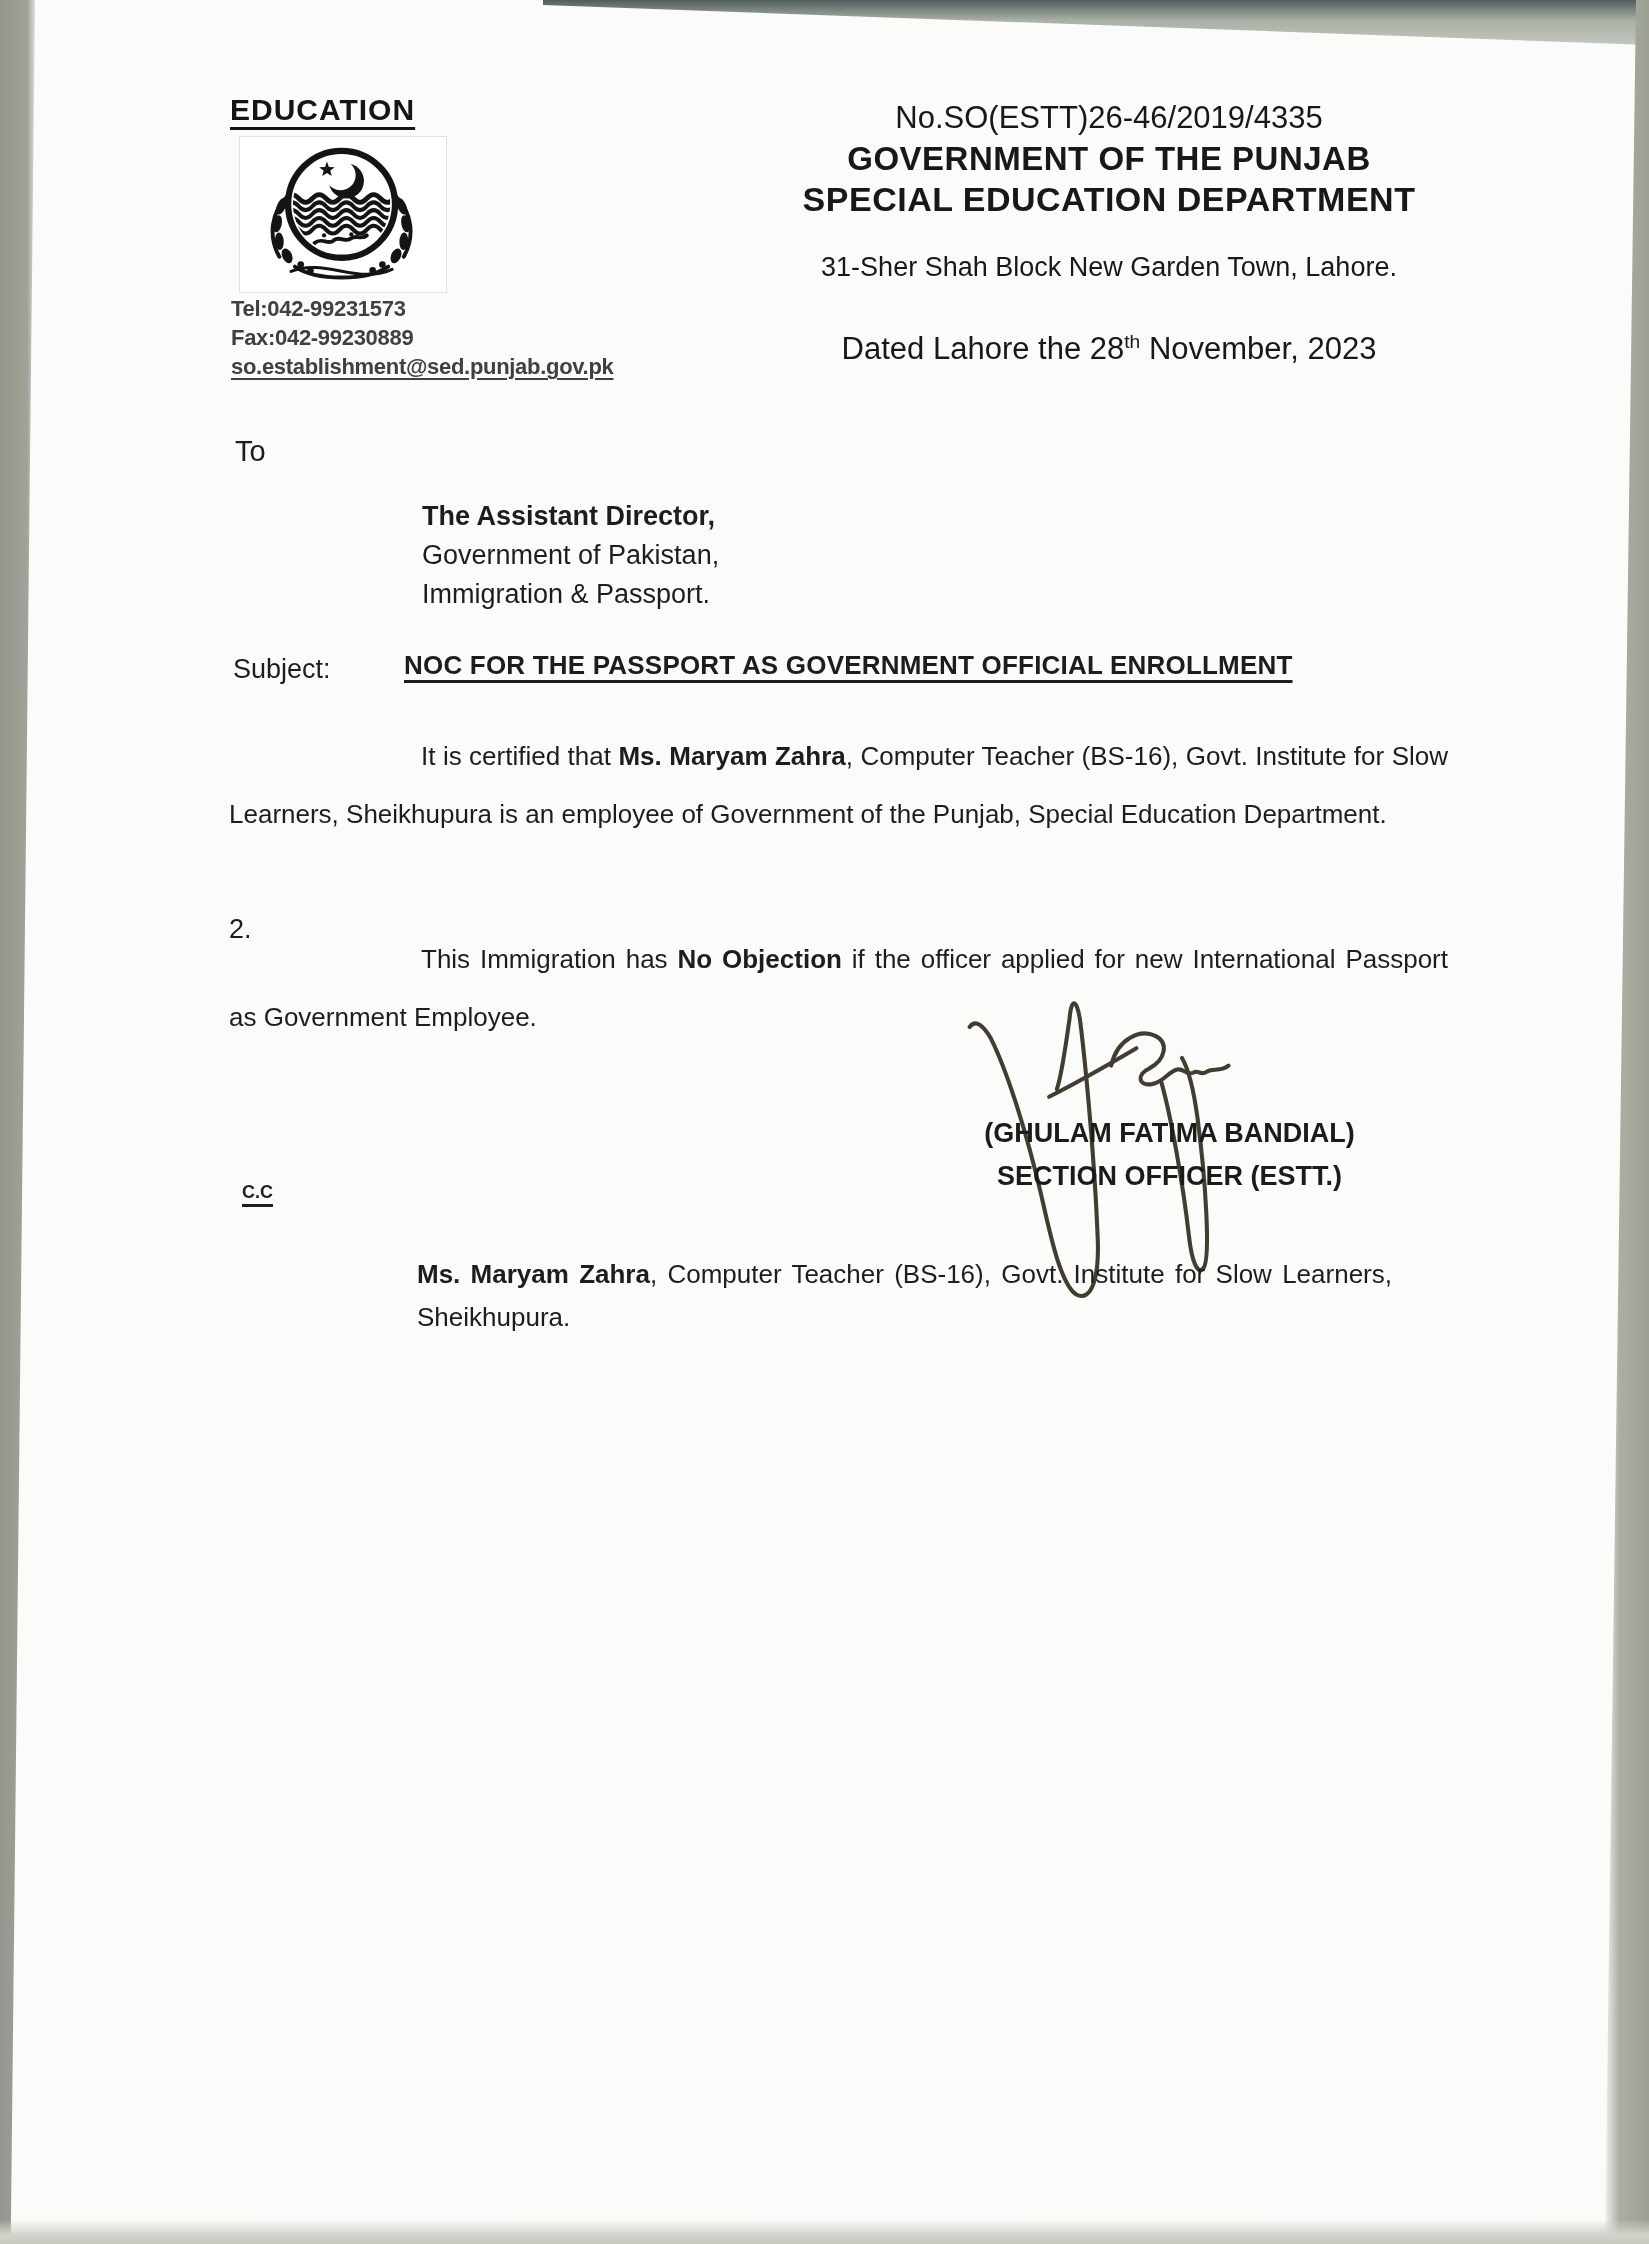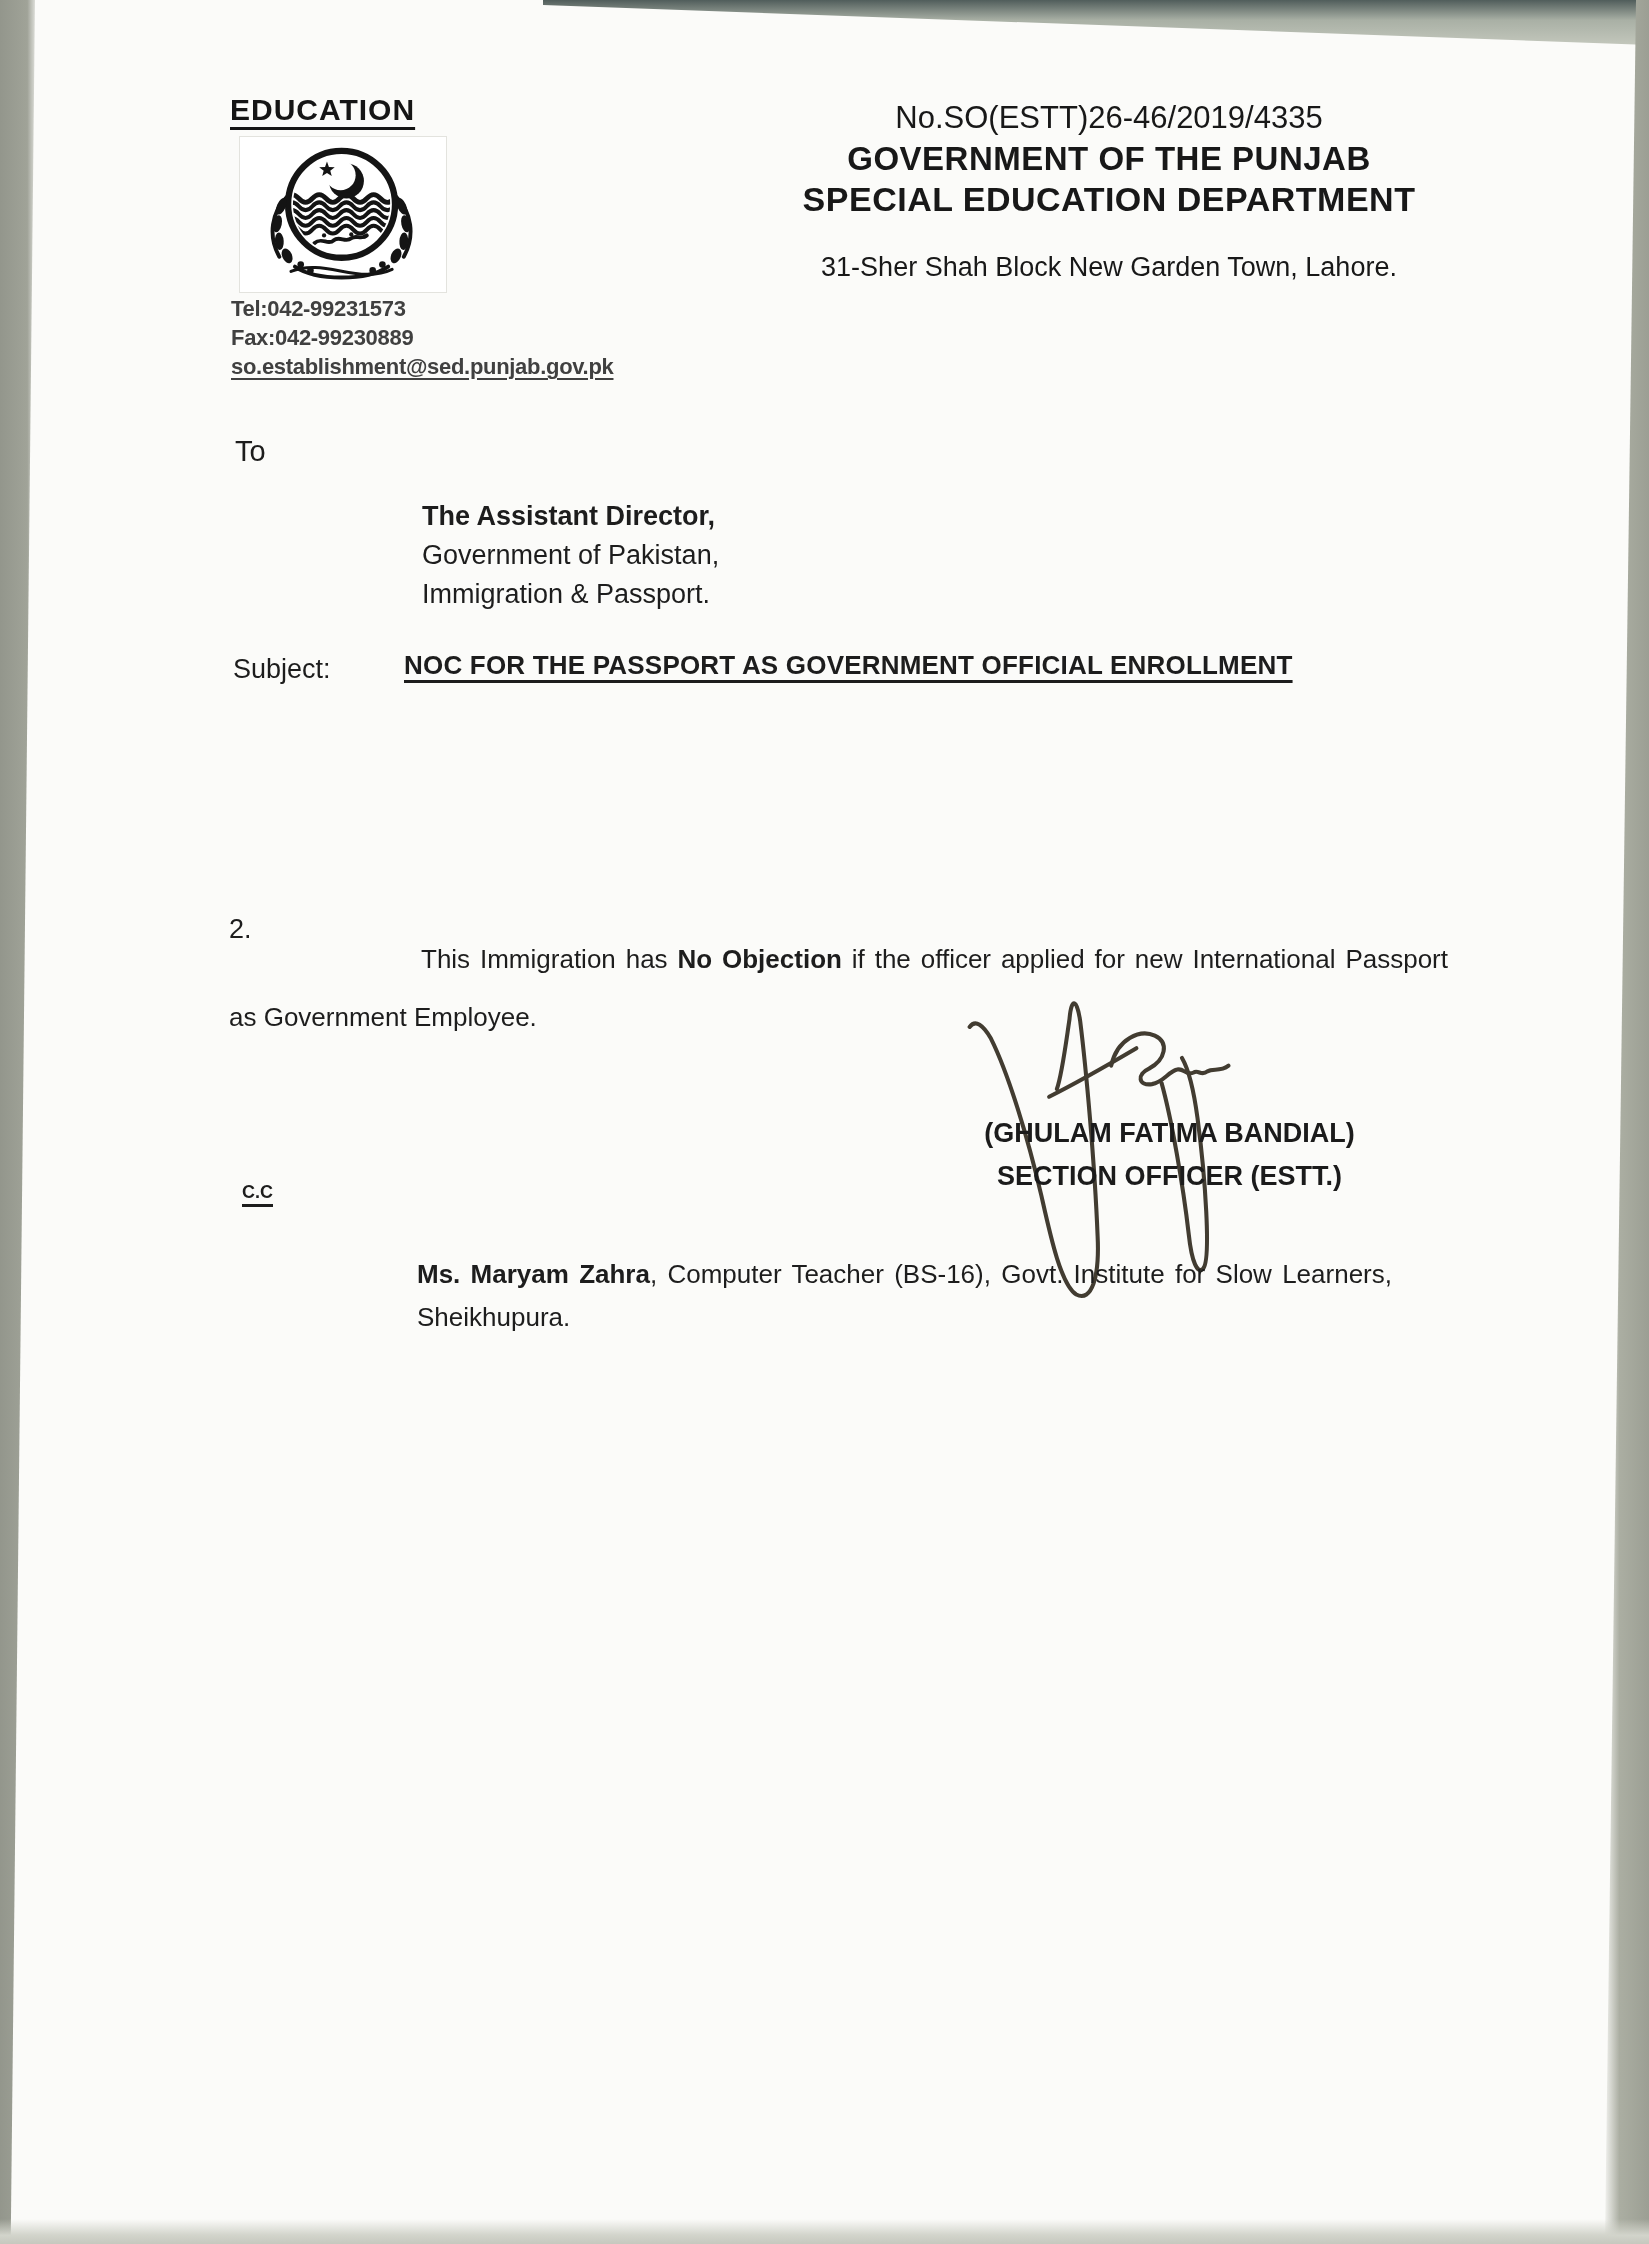--- a/index.html
+++ b/index.html
@@ -131,32 +131,34 @@
     <div>Tel:042-99231573</div>
     <div>Fax:042-99230889</div>
     <div class="email">so.establishment@sed.punjab.gov.pk</div>
   </div>
 
   <div class="hdr-right">
     <div class="ref">No.SO(ESTT)26-46/2019/4335</div>
     <div class="govt">GOVERNMENT OF THE PUNJAB</div>
     <div class="dept">SPECIAL EDUCATION DEPARTMENT</div>
     <div class="addr">31-Sher Shah Block New Garden Town, Lahore.</div>
+    <div class="date"><span>Dated Lahore the 28</span><sup>th</sup><span> November, 2023</span></div>
   </div>
 
   <div class="to">To</div>
   <div class="addressee">
     <div class="l1">The Assistant Director,</div>
     <div class="l2">Government of Pakistan,</div>
     <div class="l3">Immigration &amp; Passport.</div>
   </div>
 
   <div class="subject-label">Subject:</div>
   <div class="subject-text">NOC FOR THE PASSPORT AS GOVERNMENT OFFICIAL ENROLLMENT</div>
 
+  <p class="para para1"><span>It is certified that </span><b>Ms. Maryam Zahra</b><span>, Computer Teacher (BS-16), Govt. Institute for Slow Learners, Sheikhupura is an employee of Government of the Punjab, Special Education Department.</span></p>
 
   <span class="para2-num">2.</span>
   <p class="para para2"><span>This Immigration has </span><b>No Objection</b><span> if the officer applied for new International Passport as Government Employee.</span></p>
 
   <svg class="sig-svg" viewBox="0 0 300 330" width="291" height="320">
     <g fill="none" stroke="#423c31" stroke-width="4.2" stroke-linecap="round" stroke-linejoin="round">
       <path d="M14,36 C20,28 28,34 36,48 C54,84 74,150 88,210 C97,250 108,302 124,312 C140,320 148,294 146,252 C143,176 134,78 128,30 C125,8 119,4 117,28 C112,62 109,86 104,100"></path>
       <path d="M96,108 C120,96 152,78 186,58"></path>
       <path d="M160,76 C166,48 190,38 205,45 C220,52 216,70 199,79 C186,85 188,97 202,95 C214,93 219,82 228,80 C235,78 237,87 245,83 C250,80 253,87 259,82 C265,78 272,83 281,76"></path>
       <path d="M212,94 C222,130 234,198 240,250 C243,278 249,292 255,285 C263,275 257,190 249,130 C245,100 240,80 233,68"></path>

